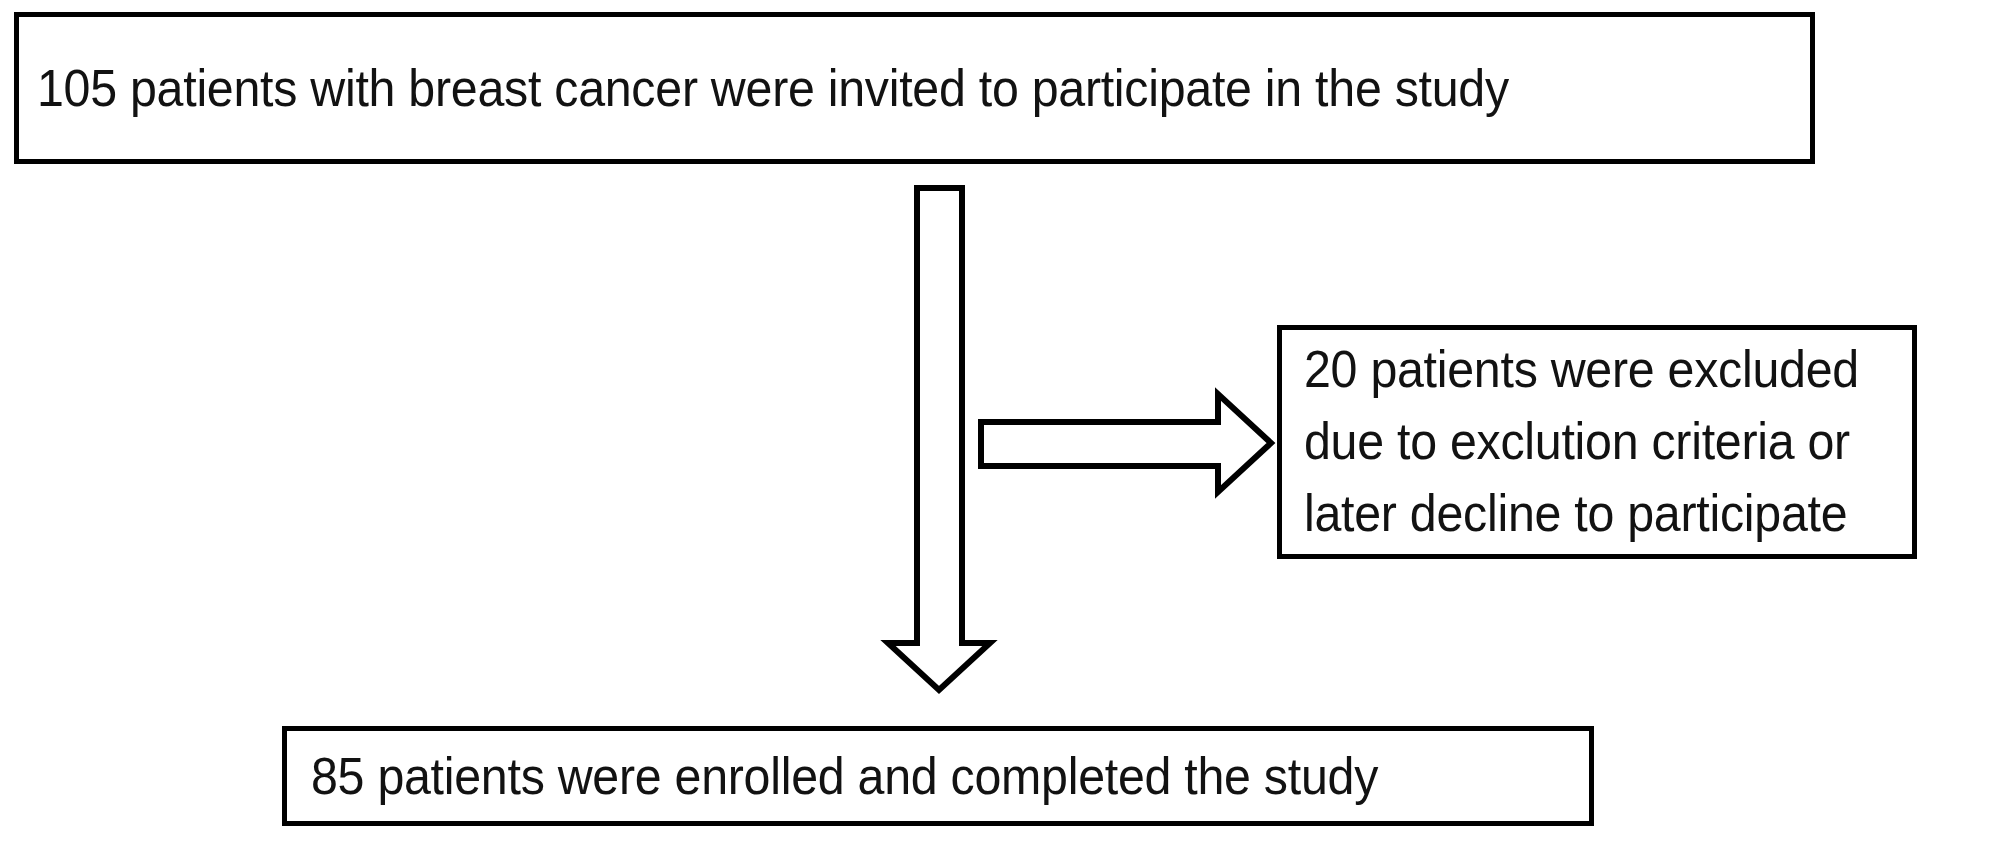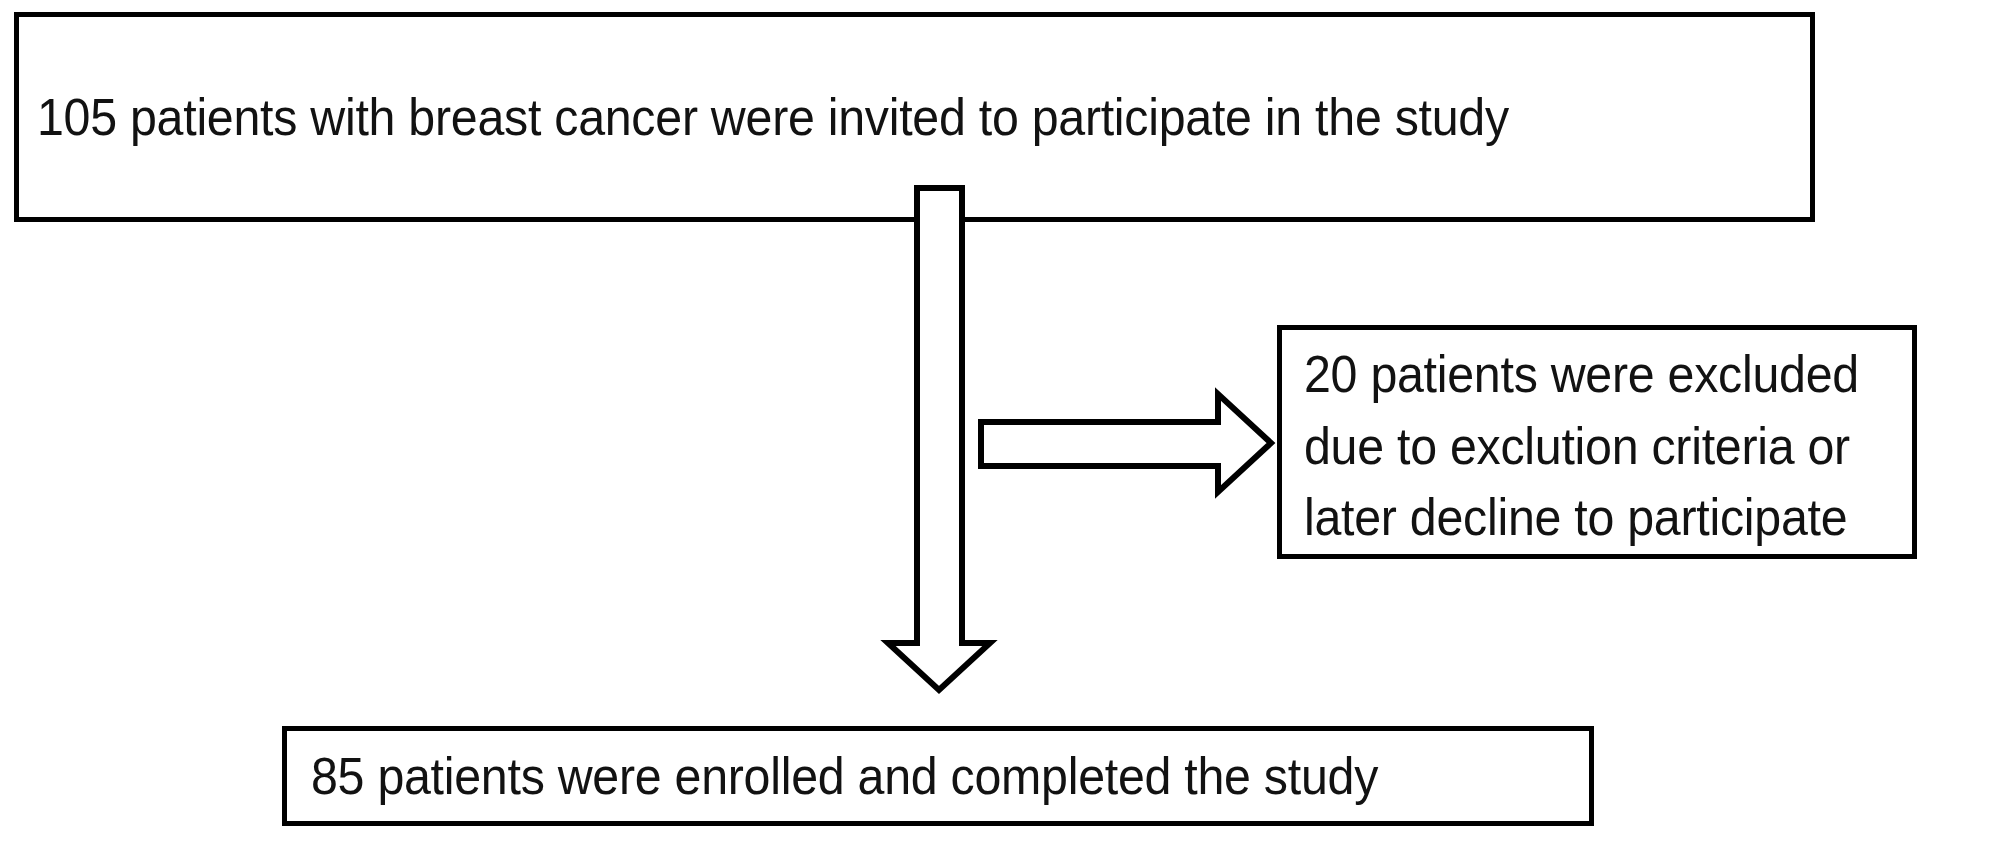--- a/index.html
+++ b/index.html
@@ -36,32 +36,32 @@
     font-stretch: condensed;
     transform: scaleX(0.93);
     transform-origin: left center;
   }
 
   
   #box-enrollment {
     left: 14px;
     top: 12px;
     width: 1801px;
-    height: 210px;
+    height: 152px;
     padding-left: 18px;
   }
 
   
   #box-excluded {
     left: 1277px;
     top: 325px;
     width: 640px;
     height: 234px;
     padding-left: 22px;
-    align-items: flex-end;
+    align-items: center;
   }
   #box-excluded .box-text {
     line-height: 1.38;
   }
 
   
   #box-completed {
     left: 282px;
     top: 726px;
     width: 1312px;

